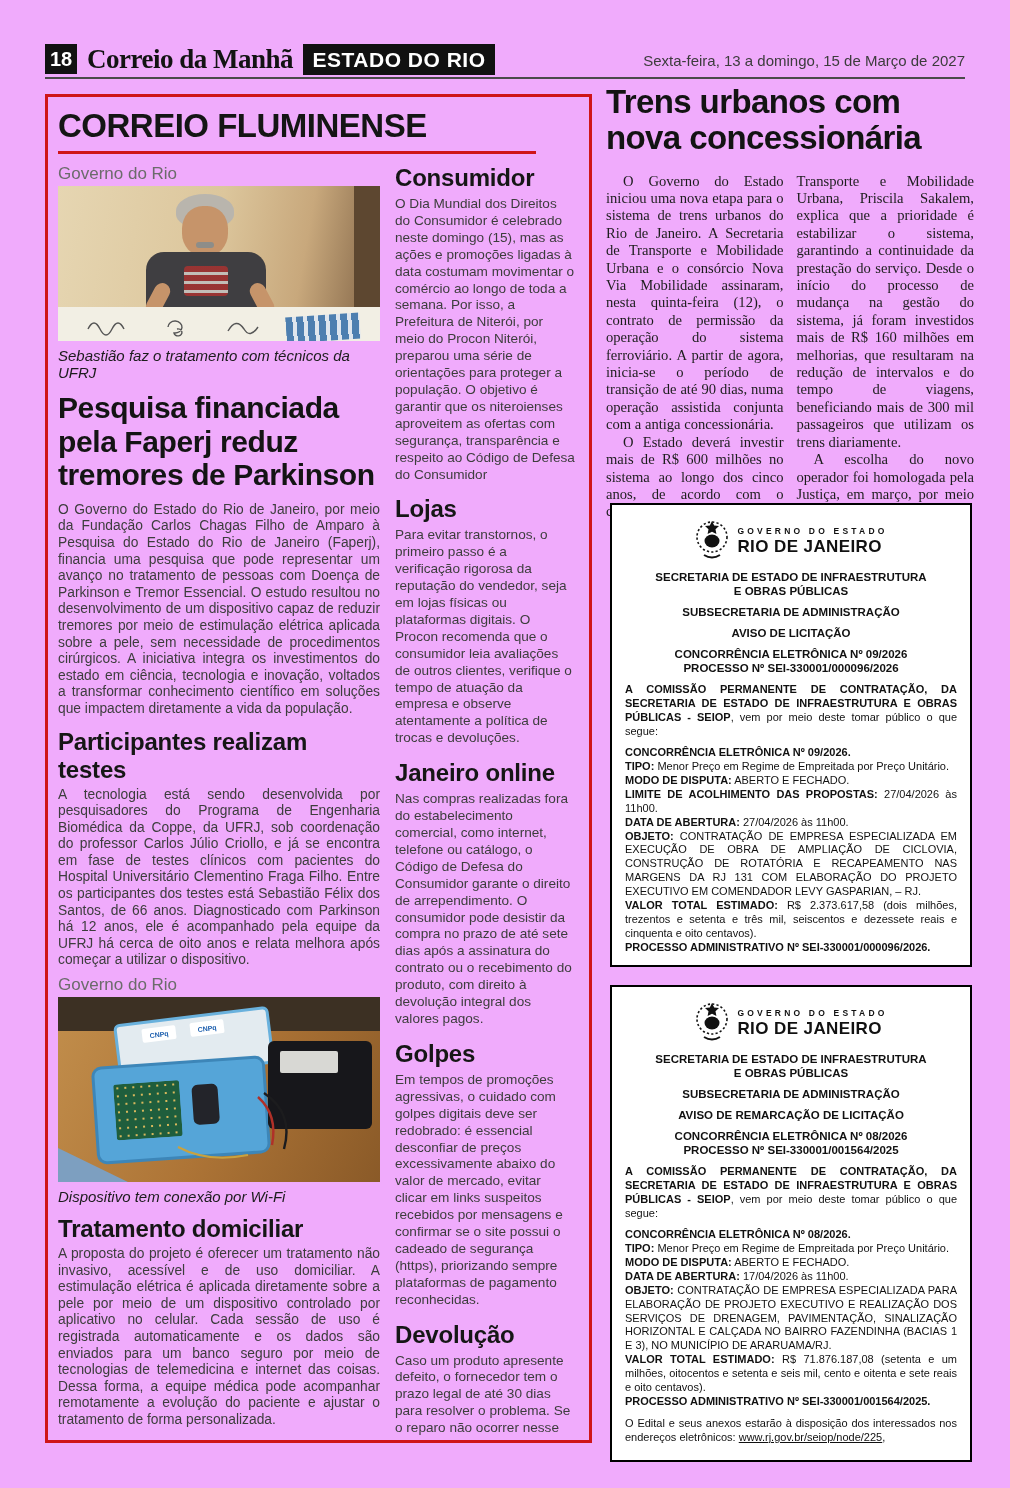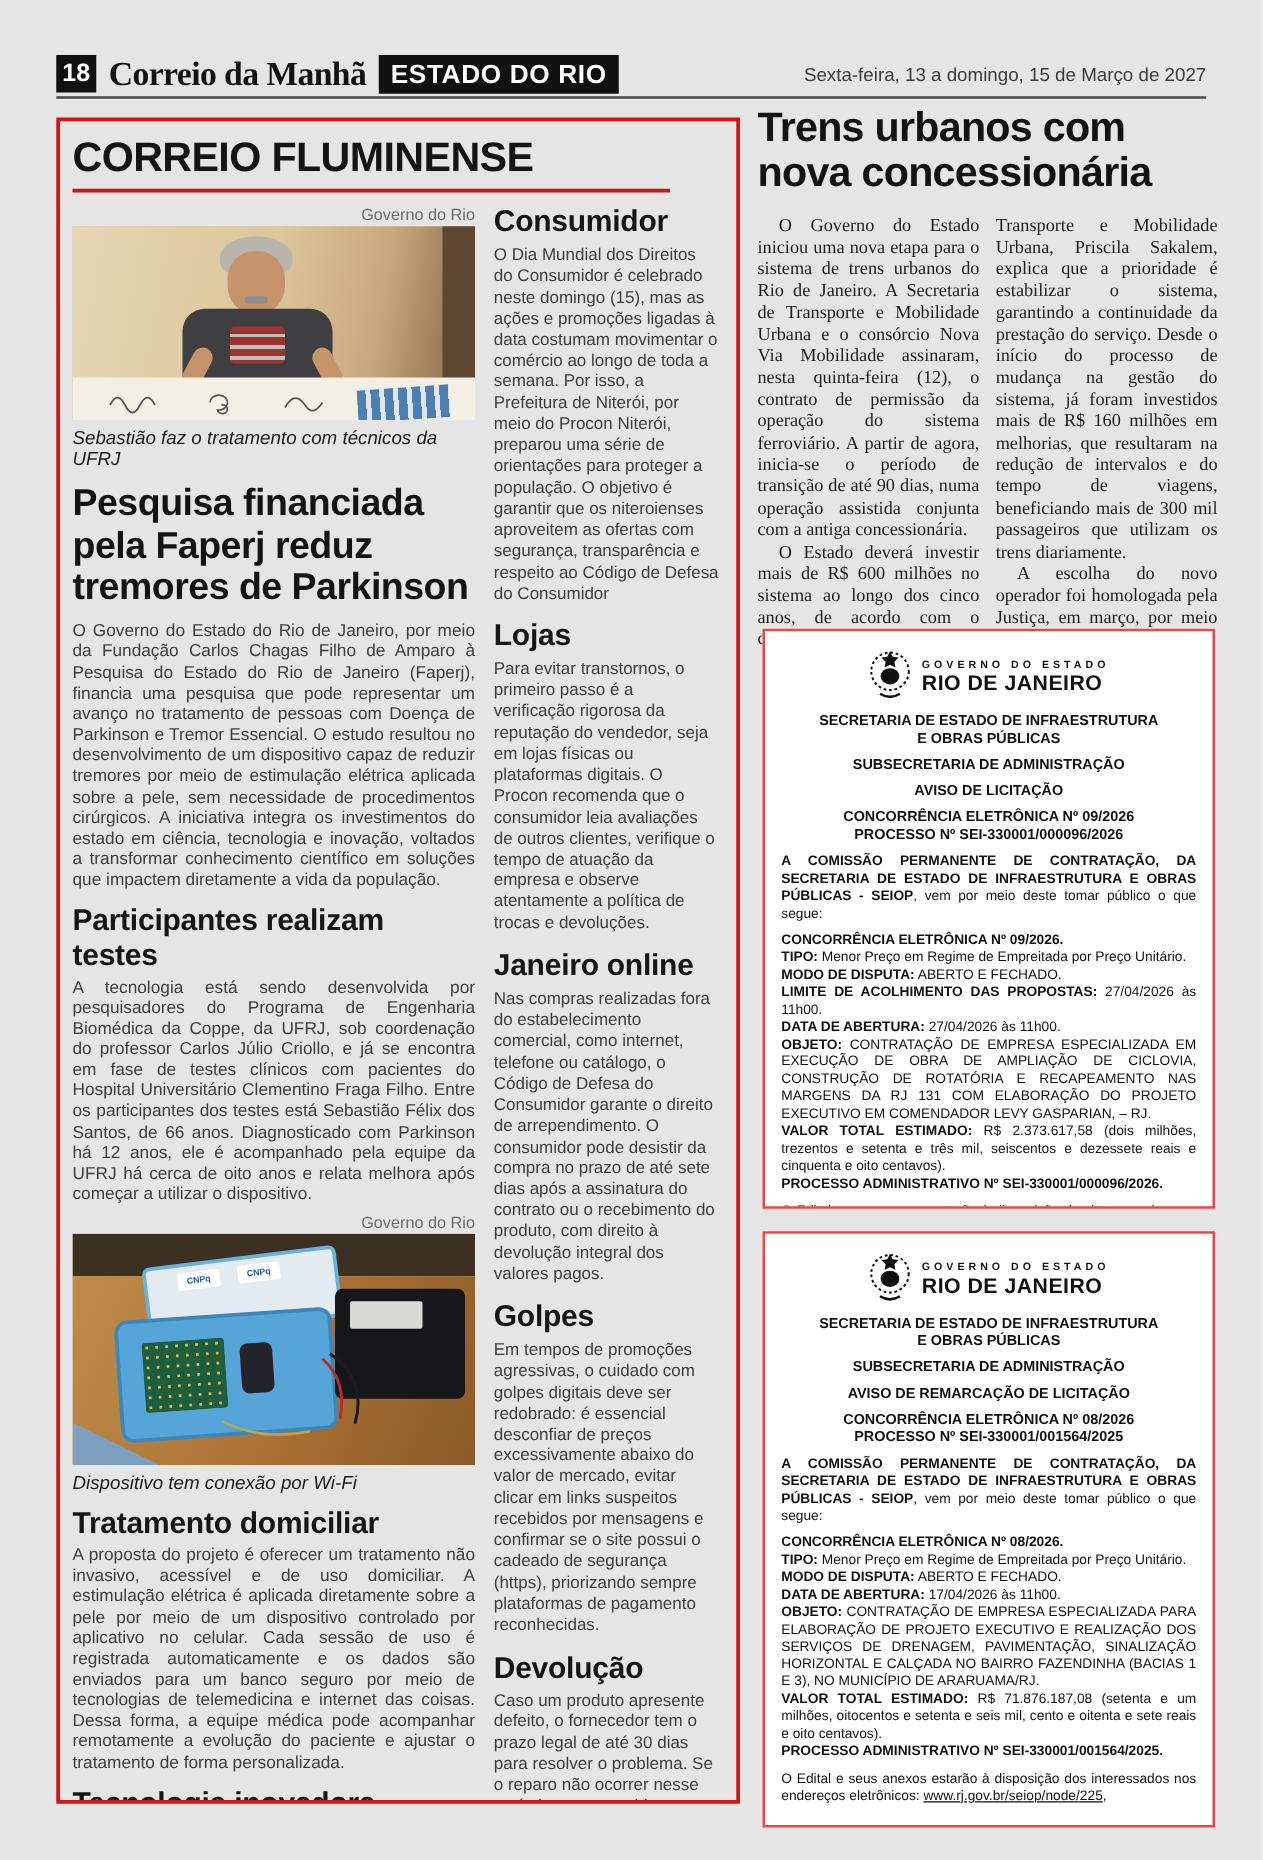--- a/index.html
+++ b/index.html
@@ -1,36 +1,36 @@
 <!DOCTYPE html>
 <html><head>
 <meta charset="utf-8">
 <style>
   html,body{margin:0;padding:0;background:#ffffff;}
-  .page{position:relative;width:1010px;height:1488px;background:#e5e5e5;overflow:hidden;
+  .page{position:relative;width:1010px;height:1488px;background:#f0abfc;overflow:hidden;
         font-family:"Liberation Sans",sans-serif;color:#222;}
   
   .hdr{position:absolute;left:45px;top:44px;width:920px;height:34px;}
   .hdr-rule{position:absolute;left:45px;top:77px;width:920px;height:2px;background:#4a4a4a;}
   .pgnum{position:absolute;left:0;top:0;width:32px;height:30px;background:#111;color:#fff;
          font-weight:bold;font-size:20px;display:flex;align-items:center;justify-content:center;}
   .masthead{position:absolute;left:42px;top:0;font-family:"Liberation Serif",serif;
             font-weight:bold;font-size:27px;color:#131313;letter-spacing:-0.5px;}
   .section-box{position:absolute;left:258px;top:0;width:192px;height:31px;background:#111;color:#fff;
                font-weight:bold;font-size:21px;display:flex;align-items:center;justify-content:center;letter-spacing:0.5px;}
   .hdr-date{position:absolute;right:0;top:8px;font-size:15px;color:#3c3c3c;}
   
   .flu{position:absolute;left:45px;top:94px;width:547px;height:1349px;border:3px solid #cf1518;
        box-sizing:border-box;padding:6px 14px 0 10px;overflow:hidden;}
   .flu-title{font-size:33px;font-weight:800;color:#151515;letter-spacing:-0.5px;margin:4px 0 6px 0;}
   .flu-rule{width:478px;height:3px;background:#cf1518;margin-bottom:8px;}
   .flu-cols{display:flex;gap:15px;}
   .colA{width:322px;flex:none;}
   .colB{width:180px;flex:none;}
-  .credit{font-size:13px;color:#6b6b6b;text-align:right;margin:2px 0 2px 0;}
+  .credit{font-size:17px;color:#6b6b6b;margin:2px 0 2px 0;}
   .caption{font-style:italic;font-size:15px;font-weight:500;color:#1c1c1c;margin:6px 0 10px 0;}
   .headline1{font-size:30px;line-height:1.12;font-weight:800;color:#141414;letter-spacing:-0.4px;margin:1px 0 10px 0;}
   .bodyA{font-size:13.8px;line-height:16.6px;color:#3d3d3d;text-align:justify;margin:0 0 6px 0;}
   .subhead{font-size:24px;font-weight:800;color:#161616;margin:10px 0 3px 0;letter-spacing:-0.2px;}
   .colB .subhead{margin:12px 0 4px 0;}
   .bodyB{font-size:13.6px;line-height:16.9px;color:#3d3d3d;margin:0;}
   
   .photo{position:relative;overflow:hidden;background:#d8c8a4;}
   .ph1{width:322px;height:155px;}
   .ph1 .wall{position:absolute;inset:0;background:linear-gradient(100deg,#e6d6b2 0%,#dcc69c 48%,#c8a87c 74%,#7c5f42 100%);}
@@ -63,21 +63,21 @@
   .ph2 .cloth2{position:absolute;left:0;bottom:0;width:70px;height:34px;background:#7d9fc0;
                clip-path:polygon(0 100%,0 0,100% 100%);}
   svg.scribble{position:absolute;left:0;bottom:0;}
   
   .right{position:absolute;left:606px;top:84px;width:368px;}
   .headline2{font-size:33px;line-height:1.1;font-weight:800;color:#131313;letter-spacing:-0.6px;margin:0 0 16px 0;}
   .trens{column-count:2;column-gap:13px;font-family:"Liberation Serif",serif;font-size:14.6px;
          line-height:17.4px;color:#1d1d1d;text-align:justify;}
   .trens p{margin:0;text-indent:17px;}
   
-  .notice{position:absolute;left:610px;width:362px;border:2px solid #ef4444;background:#fff;
+  .notice{position:absolute;left:610px;width:362px;border:2px solid #000000;background:#fff;
           box-sizing:border-box;padding:10px 13px;font-size:11px;line-height:13.9px;color:#111;overflow:hidden;}
   .n1{top:503px;height:464px;}
   .n2{top:985px;height:477px;}
   .logo-row{display:flex;align-items:center;justify-content:center;gap:7px;margin:2px 0 10px 0;}
   .logo-text .gov{font-size:8.5px;font-weight:bold;letter-spacing:3.2px;color:#111;}
   .logo-text .state{font-size:17px;font-weight:800;letter-spacing:0.4px;color:#111;margin-top:1px;}
   .nc{text-align:center;font-weight:bold;}
   .nc.org{margin:0 auto 7px auto;max-width:280px;font-size:11.5px;}
   .nc.sub{margin-bottom:7px;font-size:11.5px;}
   .nc.aviso{margin-bottom:7px;font-size:11.5px;}

